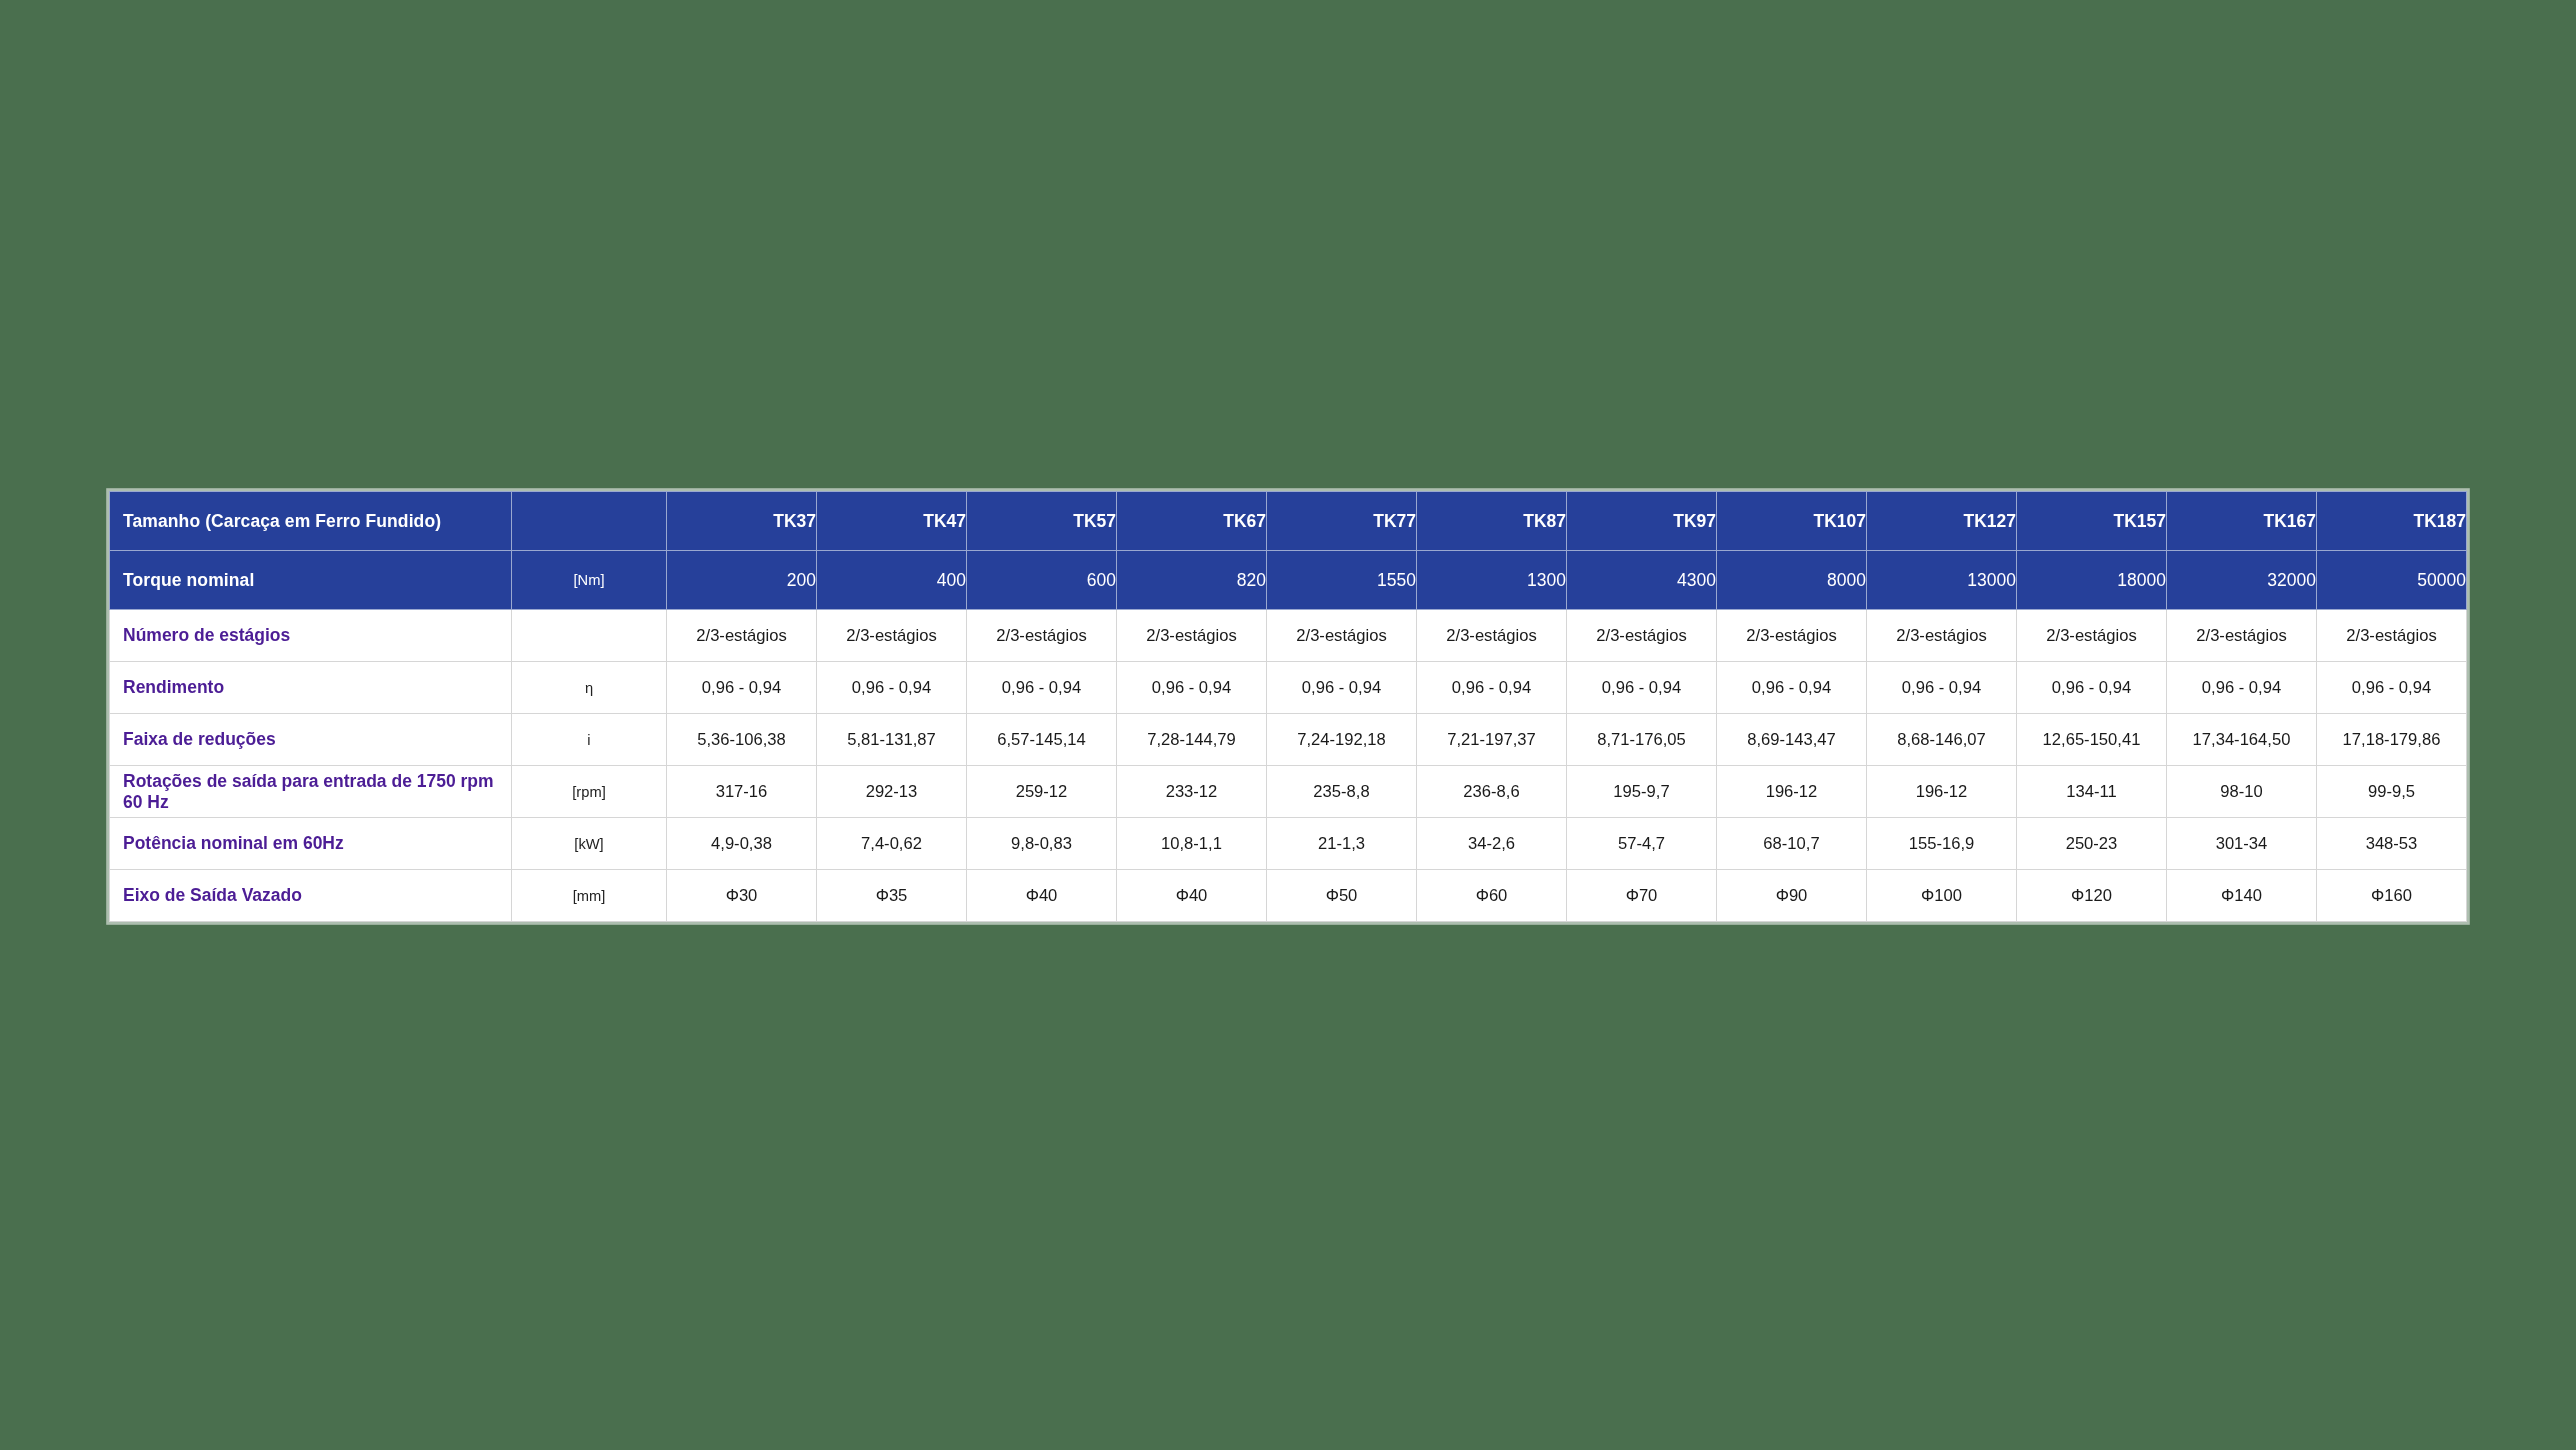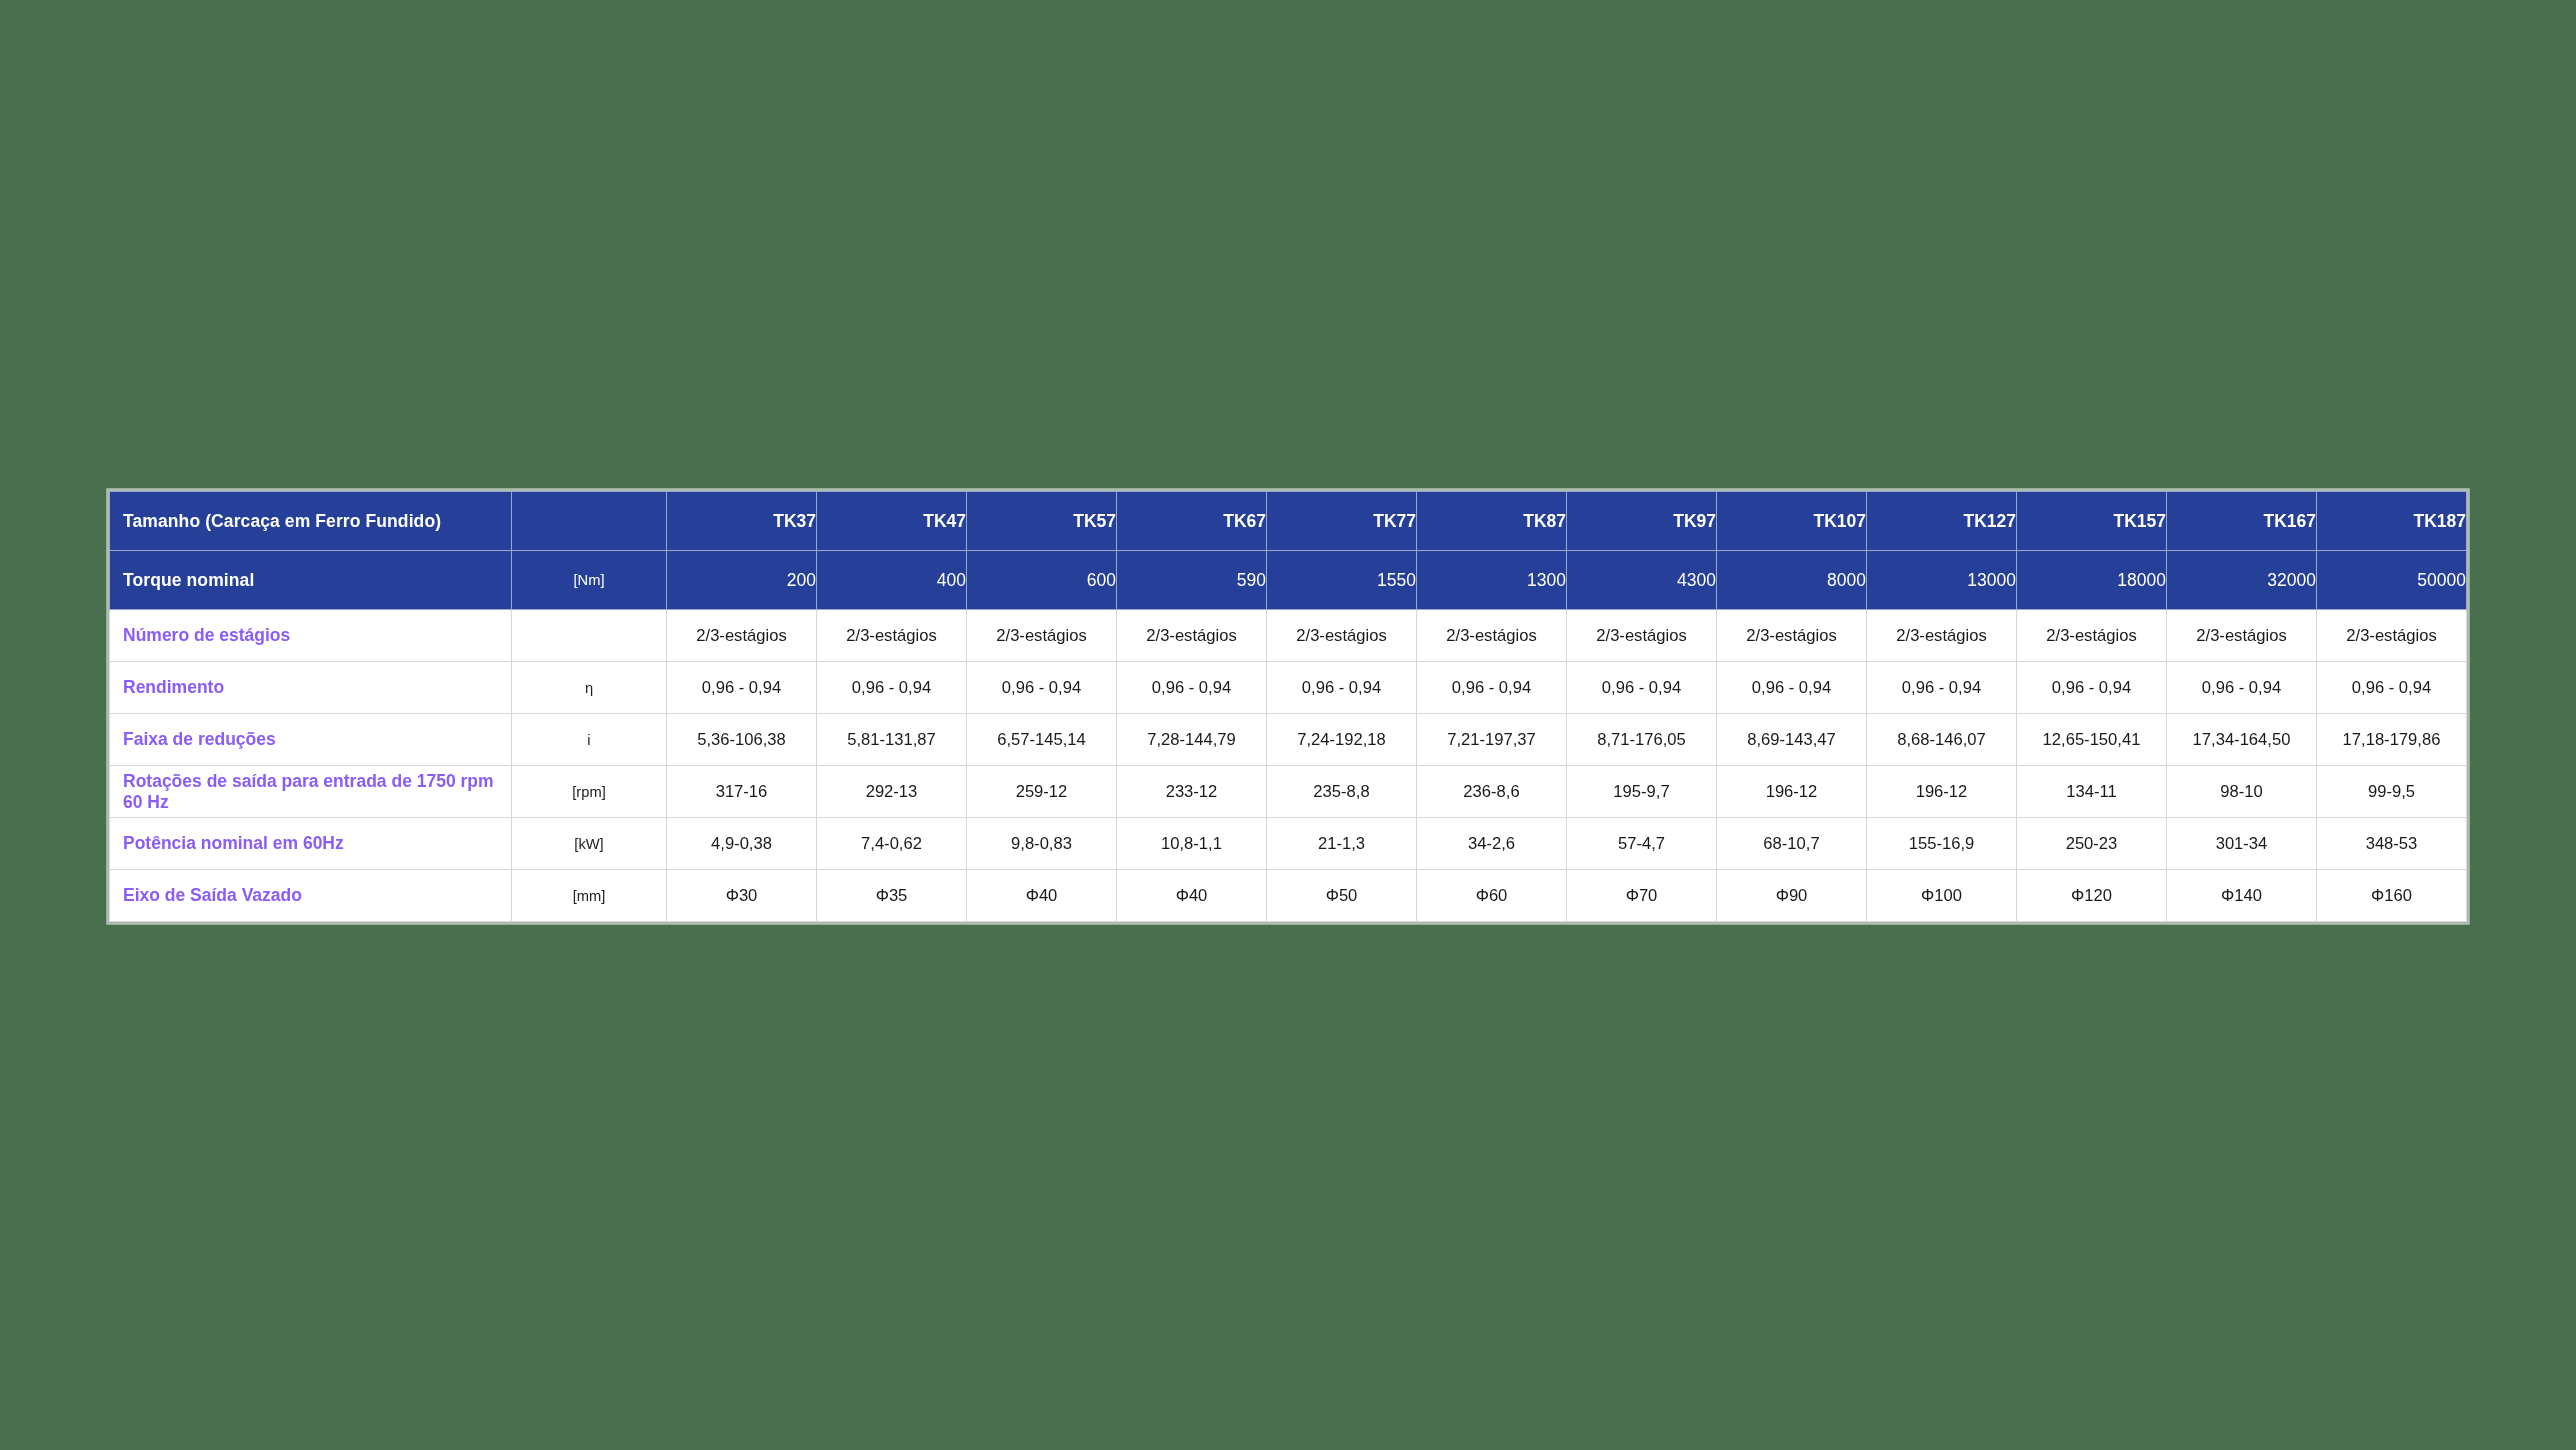--- a/index.html
+++ b/index.html
@@ -84,21 +84,21 @@
     background: #ffffff;
     height: 51px;
     color: #1a1a1a;
     border: 0.9px solid #dddddd;
   }
   tbody td.b-label {
     text-align: left;
     padding-left: 13px;
     font-weight: bold;
     font-size: 17.5px;
-    color: #8b5cf6;
+    color: #4c1d95;
   }
   tbody td.b-unit {
     text-align: center;
     font-size: 14.7px;
     color: #222222;
   }
   tbody td.b-val {
     text-align: center;
     font-size: 16.6px;
     color: #1a1a1a;
@@ -143,21 +143,21 @@
             <th class="h-model">TK157</th>
             <th class="h-model">TK167</th>
             <th class="h-model">TK187</th>
           </tr>
         <tr class="hdr-row torque-row">
           <th class="h-label">Torque nominal</th>
           <th class="h-unit">[Nm]</th>
         <th class="h-model">200</th>
             <th class="h-model">400</th>
             <th class="h-model">600</th>
-            <th class="h-model">590</th>
+            <th class="h-model">820</th>
             <th class="h-model">1550</th>
             <th class="h-model">1300</th>
             <th class="h-model">4300</th>
             <th class="h-model">8000</th>
             <th class="h-model">13000</th>
             <th class="h-model">18000</th>
             <th class="h-model">32000</th>
             <th class="h-model">50000</th>
           </tr>
       </thead>

